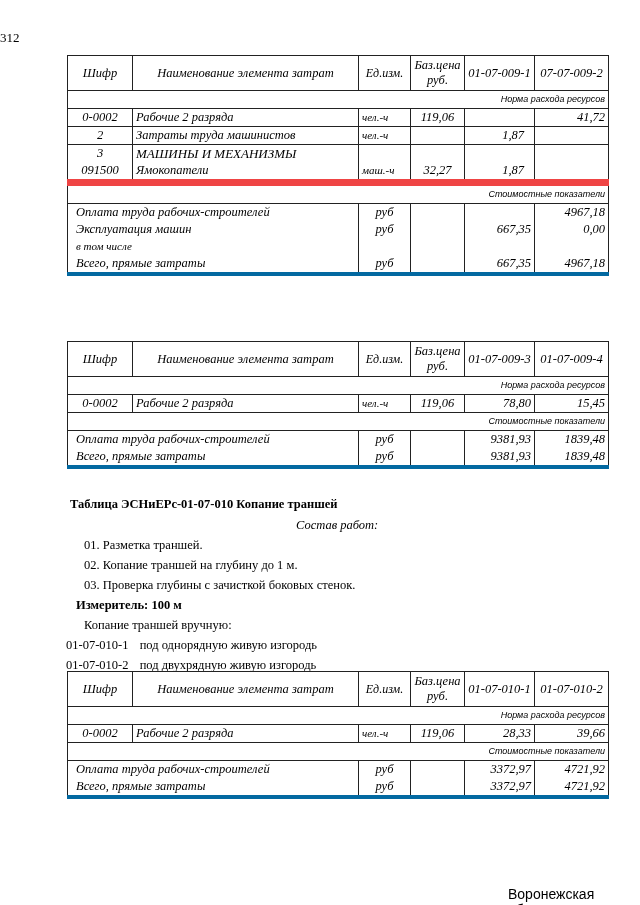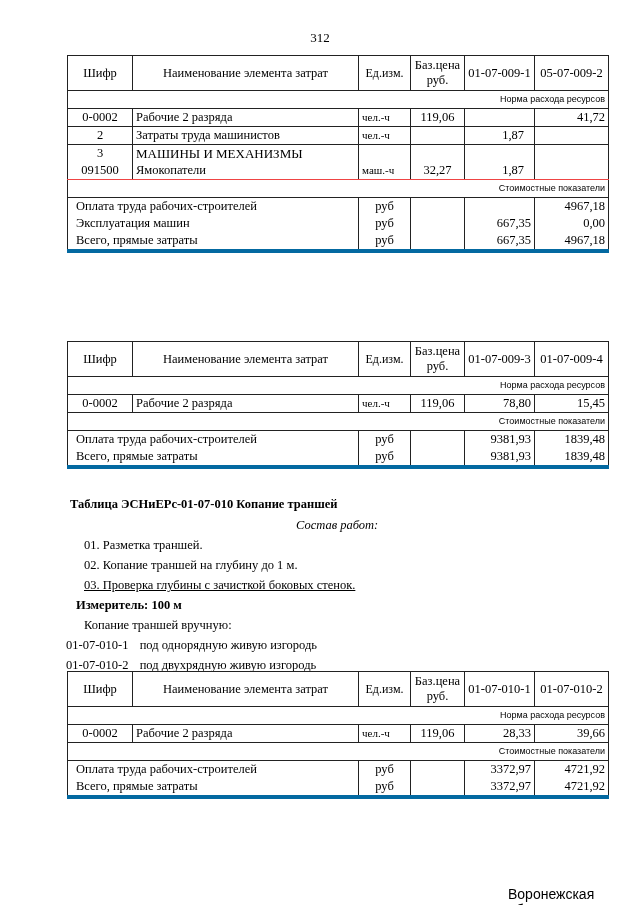--- a/index.html
+++ b/index.html
@@ -2,26 +2,26 @@
 <html><head>
 <meta charset="utf-8">
 <style>
   html, body { margin: 0; padding: 0; background: #ffffff; }
   body {
     width: 640px; height: 905px; position: relative; overflow: hidden;
     font-family: "Liberation Serif", "DejaVu Serif", serif;
     color: #000; font-size: 12.5px;
   }
   .page-number {
-    position: absolute; top: 30px; left: 0; width: 640px; text-align: center;
+    position: absolute; top: 30px; left: 0; width: 640px; text-align: left;
     font-size: 13px;
   }
   table.est {
     position: absolute; left: 67px; width: 541px;
-    border-collapse: collapse; table-layout: fixed;
+    border-collapse: collapse; table-layout: fixed; font-style: italic;
   }
   table.est td, table.est th {
     border: 1px solid #222; padding: 0 3px; font-weight: normal;
     line-height: 17px; vertical-align: top; white-space: nowrap; overflow: hidden;
   }
   table.est th { vertical-align: middle; text-align: center; height: 34px; line-height: 15px; }
   col.c-code { width: 65px; }
   col.c-name { width: 226px; }
   col.c-unit { width: 52px; }
   col.c-price { width: 54px; }
@@ -37,21 +37,21 @@
   .unit { font-size: 11px; text-align: left; }
   .wrap { white-space: normal !important; margin-left: 48px; }
   .u { text-decoration: underline; }
   
   tr.sum td { border-top: none; border-bottom: none; line-height: 17px; }
   tr.sum.first td { border-top: 1px solid #222; }
   tr.sum.last td { border-bottom: 4px solid #0369a1; }
   tr.sum td.sum-name { padding-left: 8px; }
   tr.sub td { border-top: none; border-bottom: none; }
   tr.sub.first td { border-top: 1px solid #222; }
-  tr.sub.last td { border-bottom: 1px solid #ef4444; }
+  tr.sub.last td { border-bottom: 7px solid #ef4444; }
 
   .text-block { position: absolute; left: 0; width: 640px; font-size: 12.5px; }
   .line { position: absolute; white-space: nowrap; }
   .footer { position: absolute; left: 508px; top: 852px; font-size: 14px;
     font-family: "Liberation Sans", "DejaVu Sans", sans-serif; margin-top: 34px; }
 </style>
 </head>
 <body>
 
 <div class="page-number">312</div>
@@ -65,21 +65,21 @@
       <col class="c-v1">
       <col class="c-v2">
     </colgroup>
   <tbody>
       <tr>
     <th>Шифр</th>
     <th>Наименование элемента затрат</th>
     <th style="font-size:12px">Ед.изм.</th>
     <th class="wrap">Баз.цена руб.</th>
     <th>01-07-009-1</th>
-    <th>05-07-009-2</th>
+    <th>07-07-009-2</th>
   </tr>
   <tr class="section-label">
     <td colspan="6">Норма расхода ресурсов</td>
   </tr>
   <tr>
     <td class="center">0-0002</td>
     <td>Рабочие 2 разряда</td>
     <td class="unit">чел.-ч</td>
     <td class="center">119,06</td>
     <td class="right"></td>
@@ -118,20 +118,27 @@
     <td></td>
     <td class="right bold"></td>
     <td class="right bold">4967,18</td>
   </tr>
   <tr class="sum">
     <td colspan="2" class="sum-name bold">Эксплуатация машин</td>
     <td class="center bold">руб</td>
     <td></td>
     <td class="right bold">667,35</td>
     <td class="right bold">0,00</td>
+  </tr>
+  <tr class="sum">
+    <td colspan="2" class="sum-name" style="font-size:11px">в том числе</td>
+    <td></td>
+        <td></td>
+        <td></td>
+        <td></td>
   </tr>
   <tr class="sum last">
     <td colspan="2" class="sum-name bold">Всего, прямые затраты</td>
     <td class="center bold">руб</td>
     <td></td>
     <td class="right bold">667,35</td>
     <td class="right bold">4967,18</td>
   </tr>
 </tbody>
   </table>
@@ -183,21 +190,21 @@
     <td class="right bold">1839,48</td>
   </tr>
 </tbody>
   </table>
 
 <div class="text-block">
   <div class="line bold" style="left:70px; top:497px;">Таблица  ЭСНиЕРс-01-07-010  Копание траншей</div>
   <div class="line" style="left:296px; top:518px; font-style:italic;">Состав работ:</div>
   <div class="line" style="left:84px; top:538px;">01. Разметка траншей.</div>
   <div class="line" style="left:84px; top:558px;">02. Копание траншей на глубину до 1 м.</div>
-  <div class="line" style="left:84px; top:578px;text-decoration:underline;">03. Проверка глубины с зачисткой боковых стенок.</div>
+  <div class="line" style="left:84px; top:578px;">03. Проверка глубины с зачисткой боковых стенок.</div>
   <div class="line bold" style="left:76px; top:598px;">Измеритель: 100 м</div>
   <div class="line" style="left:84px; top:618px;">Копание траншей вручную:</div>
   <div class="line" style="left:66px; top:638px;">
     <span>01-07-010-1</span>
     <span style="margin-left:8px">под однорядную живую изгородь</span>
   </div>
   <div class="line" style="left:66px; top:658px;">
     <span>01-07-010-2</span>
     <span style="margin-left:8px">под двухрядную живую изгородь</span>
   </div>

